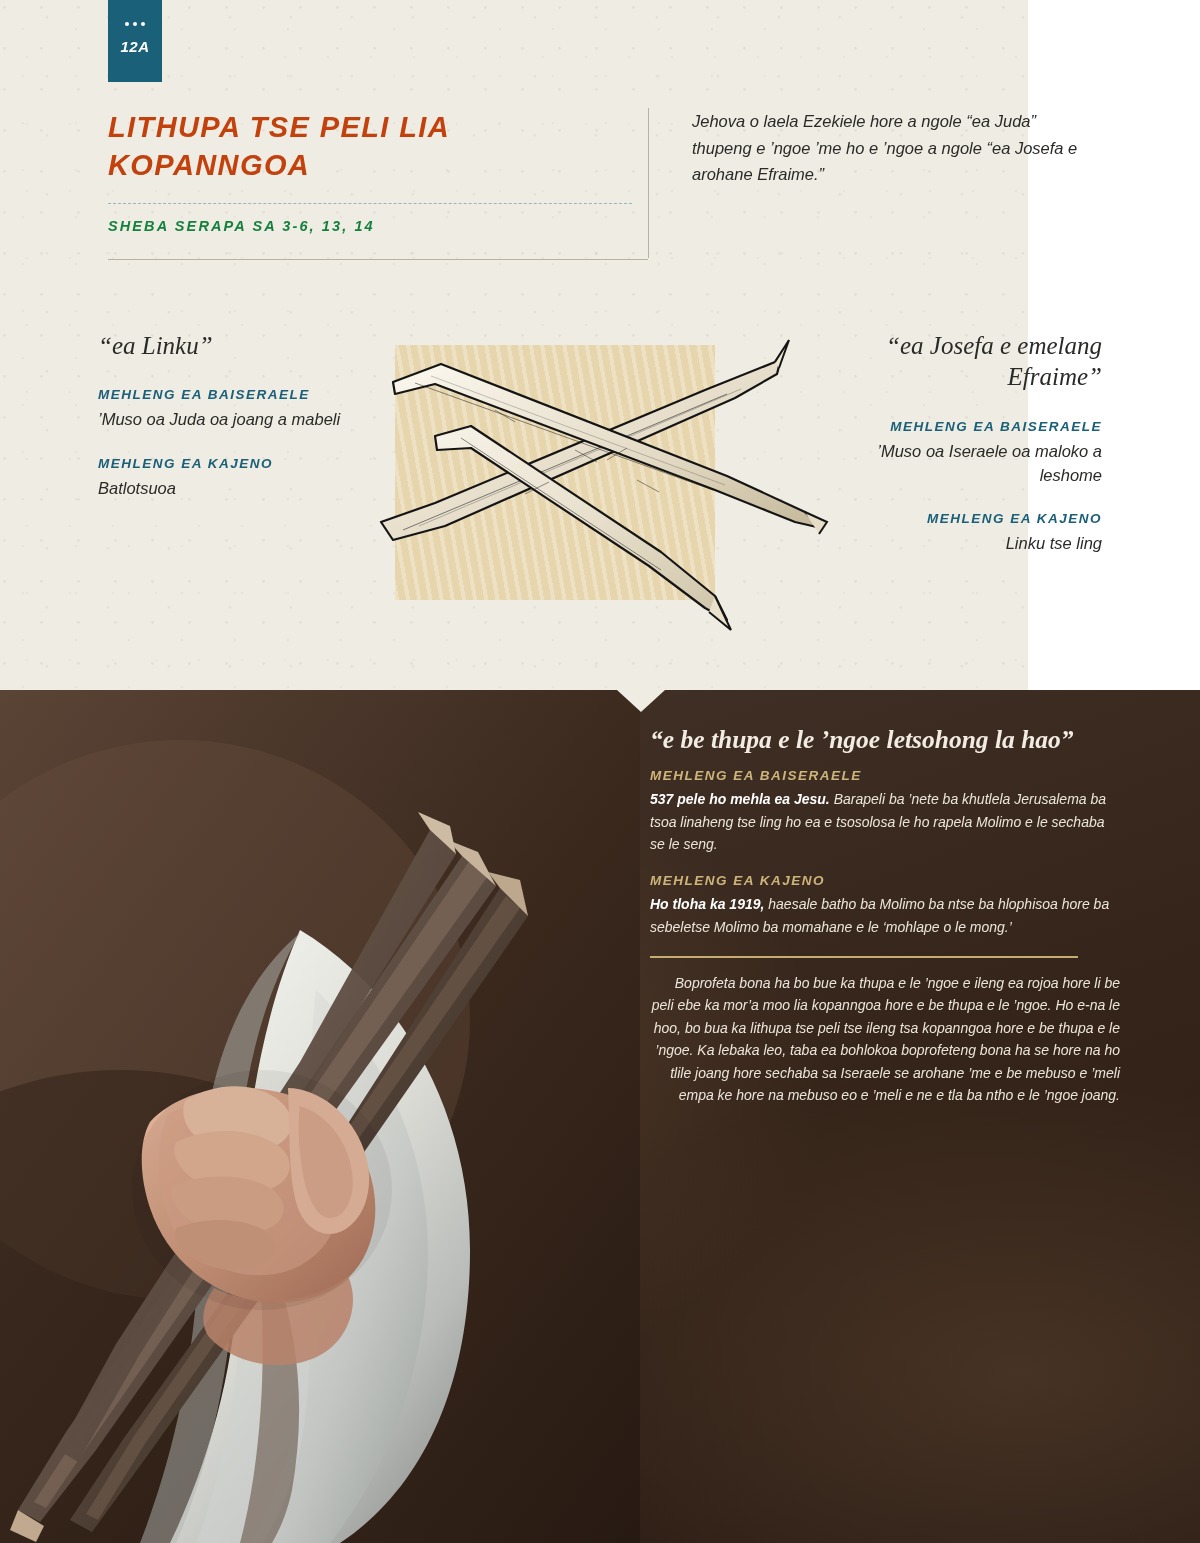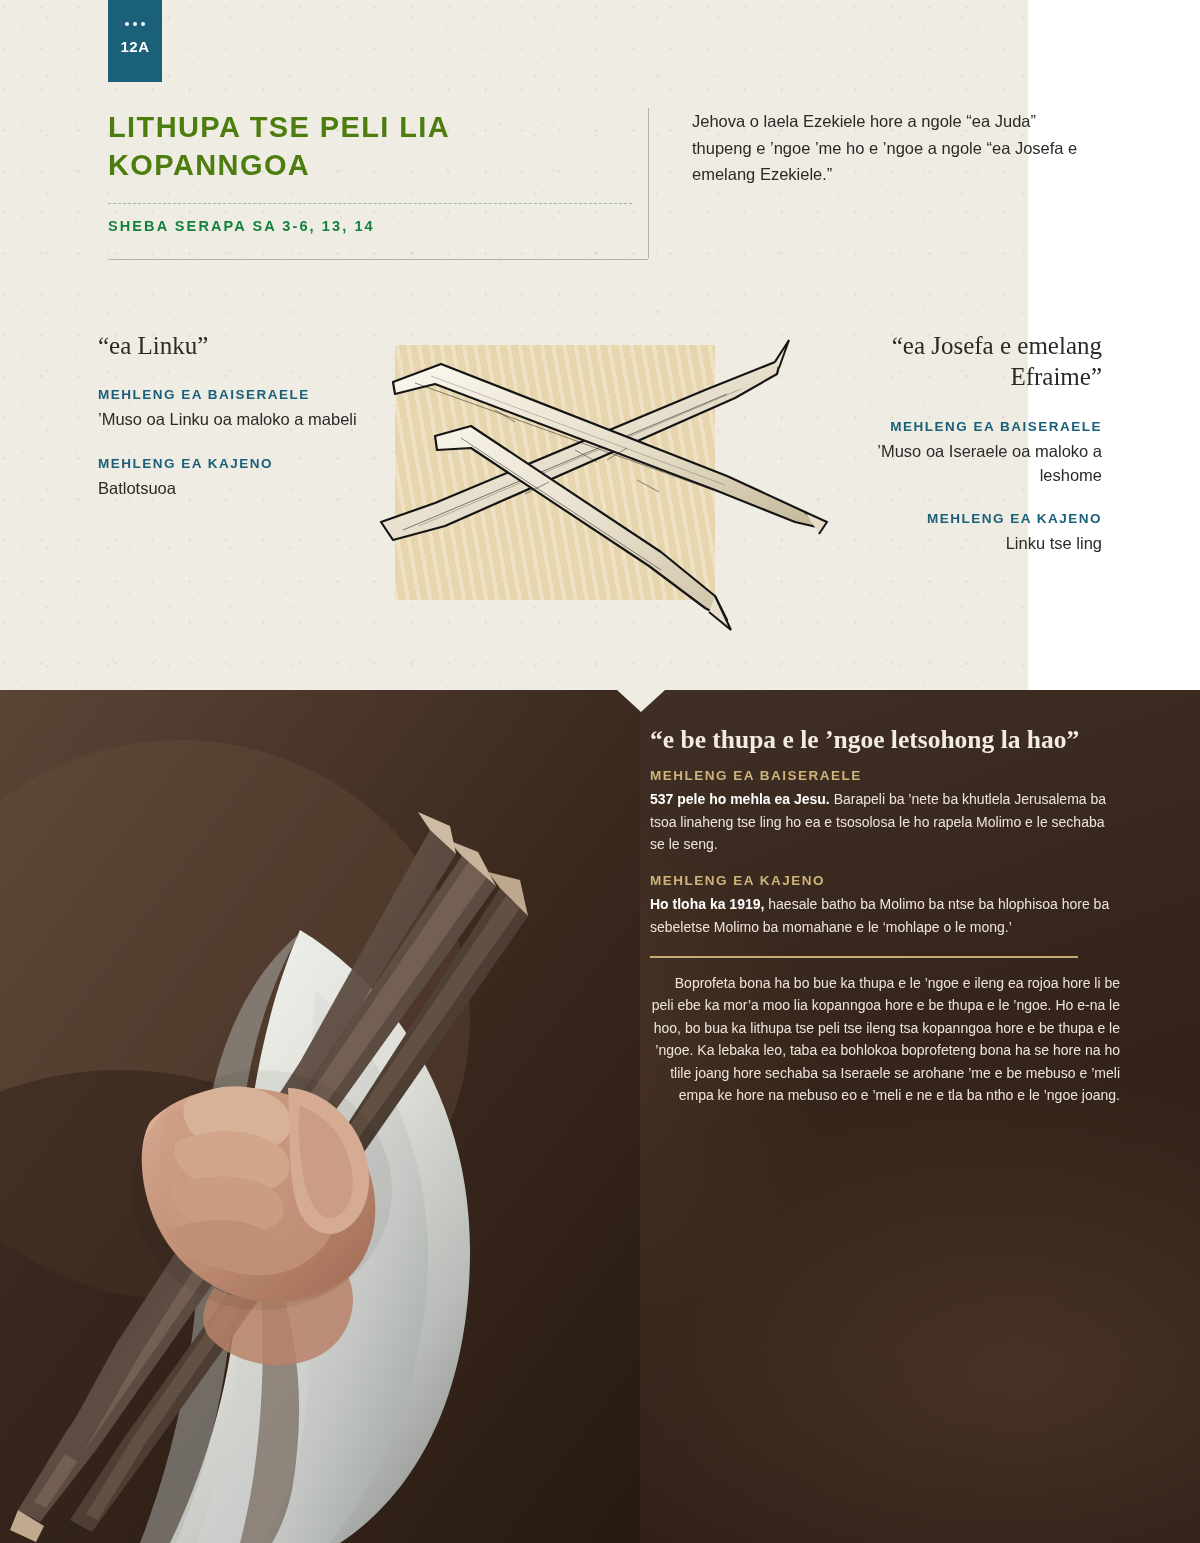--- a/index.html
+++ b/index.html
@@ -6,20 +6,21 @@
   html, body {
     width: 1200px; height: 1543px;
     font-family: "Liberation Sans", sans-serif;
     background: #ffffff;
     overflow: hidden;
   }
   .page {
     position: relative;
     width: 1028px; height: 1543px;
     background: #efece3;
+    font-style: italic;
   }
   
   .page::before {
     content: "";
     position: absolute; inset: 0;
     background-image:
       radial-gradient(circle at 12% 18%, rgba(160,150,130,.13) 0 1.2px, transparent 1.6px),
       radial-gradient(circle at 43% 62%, rgba(160,150,130,.10) 0 1.1px, transparent 1.5px),
       radial-gradient(circle at 77% 29%, rgba(160,150,130,.12) 0 1.3px, transparent 1.7px),
       radial-gradient(circle at 62% 85%, rgba(160,150,130,.09) 0 1.0px, transparent 1.4px);
@@ -51,21 +52,21 @@
   }
 
   
   .header {
     position: absolute; left: 108px; top: 108px;
     width: 984px;
     display: flex;
   }
   .header-left { width: 540px; padding-right: 28px; }
   .title {
-    color: #4d7c0f;
+    color: #c2410c;
     font-size: 29px;
     font-weight: bold;
     letter-spacing: 1.4px;
     line-height: 1.32;
     text-transform: uppercase;
   }
   .title-rule {
     border-bottom: 1px dashed #9bb3bd;
     margin: 18px 0 14px 0;
     width: 524px;
@@ -212,21 +213,21 @@
       <span class="chapter-num">12A</span>
     </div>
 
     <div class="header">
       <div class="header-left">
         <div class="title">LITHUPA TSE PELI LIA KOPANNGOA</div>
         <div class="title-rule"></div>
         <div class="subtitle">SHEBA SERAPA SA 3-6, 13, 14</div>
       </div>
       <div class="header-right">
-        <p>Jehova o laela Ezekiele hore a ngole “ea Juda” thupeng e ’ngoe ’me ho e ’ngoe a ngole “ea Josefa e emelang Ezekiele.”</p>
+        <p>Jehova o laela Ezekiele hore a ngole “ea Juda” thupeng e ’ngoe ’me ho e ’ngoe a ngole “ea Josefa e arohane Efraime.”</p>
       </div>
     </div>
     <div class="header-divider"></div>
     <div class="header-rule-bottom"></div>
 
     <div class="sticks-wrap">
       <div class="sticks-wash"></div>
       <svg class="sticks-svg" width="470" height="360" viewBox="0 0 470 360">
         <defs>
           <linearGradient id="woodA" x1="0" y1="0" x2="1" y2="1">
@@ -267,21 +268,21 @@
           <path d="M262 190 L284 202"></path>
             <path d="M150 204 L174 192"></path>
           <path d="M232 170 L252 158"></path>
         </g>
       </svg>
     </div>
 
     <div class="col left">
       <h3>“ea Linku”</h3>
       <div class="lbl">MEHLENG EA BAISERAELE</div>
-      <div class="val">’Muso oa Linku oa maloko a mabeli</div>
+      <div class="val">’Muso oa Juda oa joang a mabeli</div>
       <div class="lbl">MEHLENG EA KAJENO</div>
       <div class="val">Batlotsuoa</div>
     </div>
 
     <div class="col right">
       <h3>“ea Josefa e emelang Efraime”</h3>
       <div class="lbl">MEHLENG EA BAISERAELE</div>
       <div class="val">’Muso oa Iseraele oa maloko a leshome</div>
       <div class="lbl">MEHLENG EA KAJENO</div>
       <div class="val">Linku tse ling</div>

